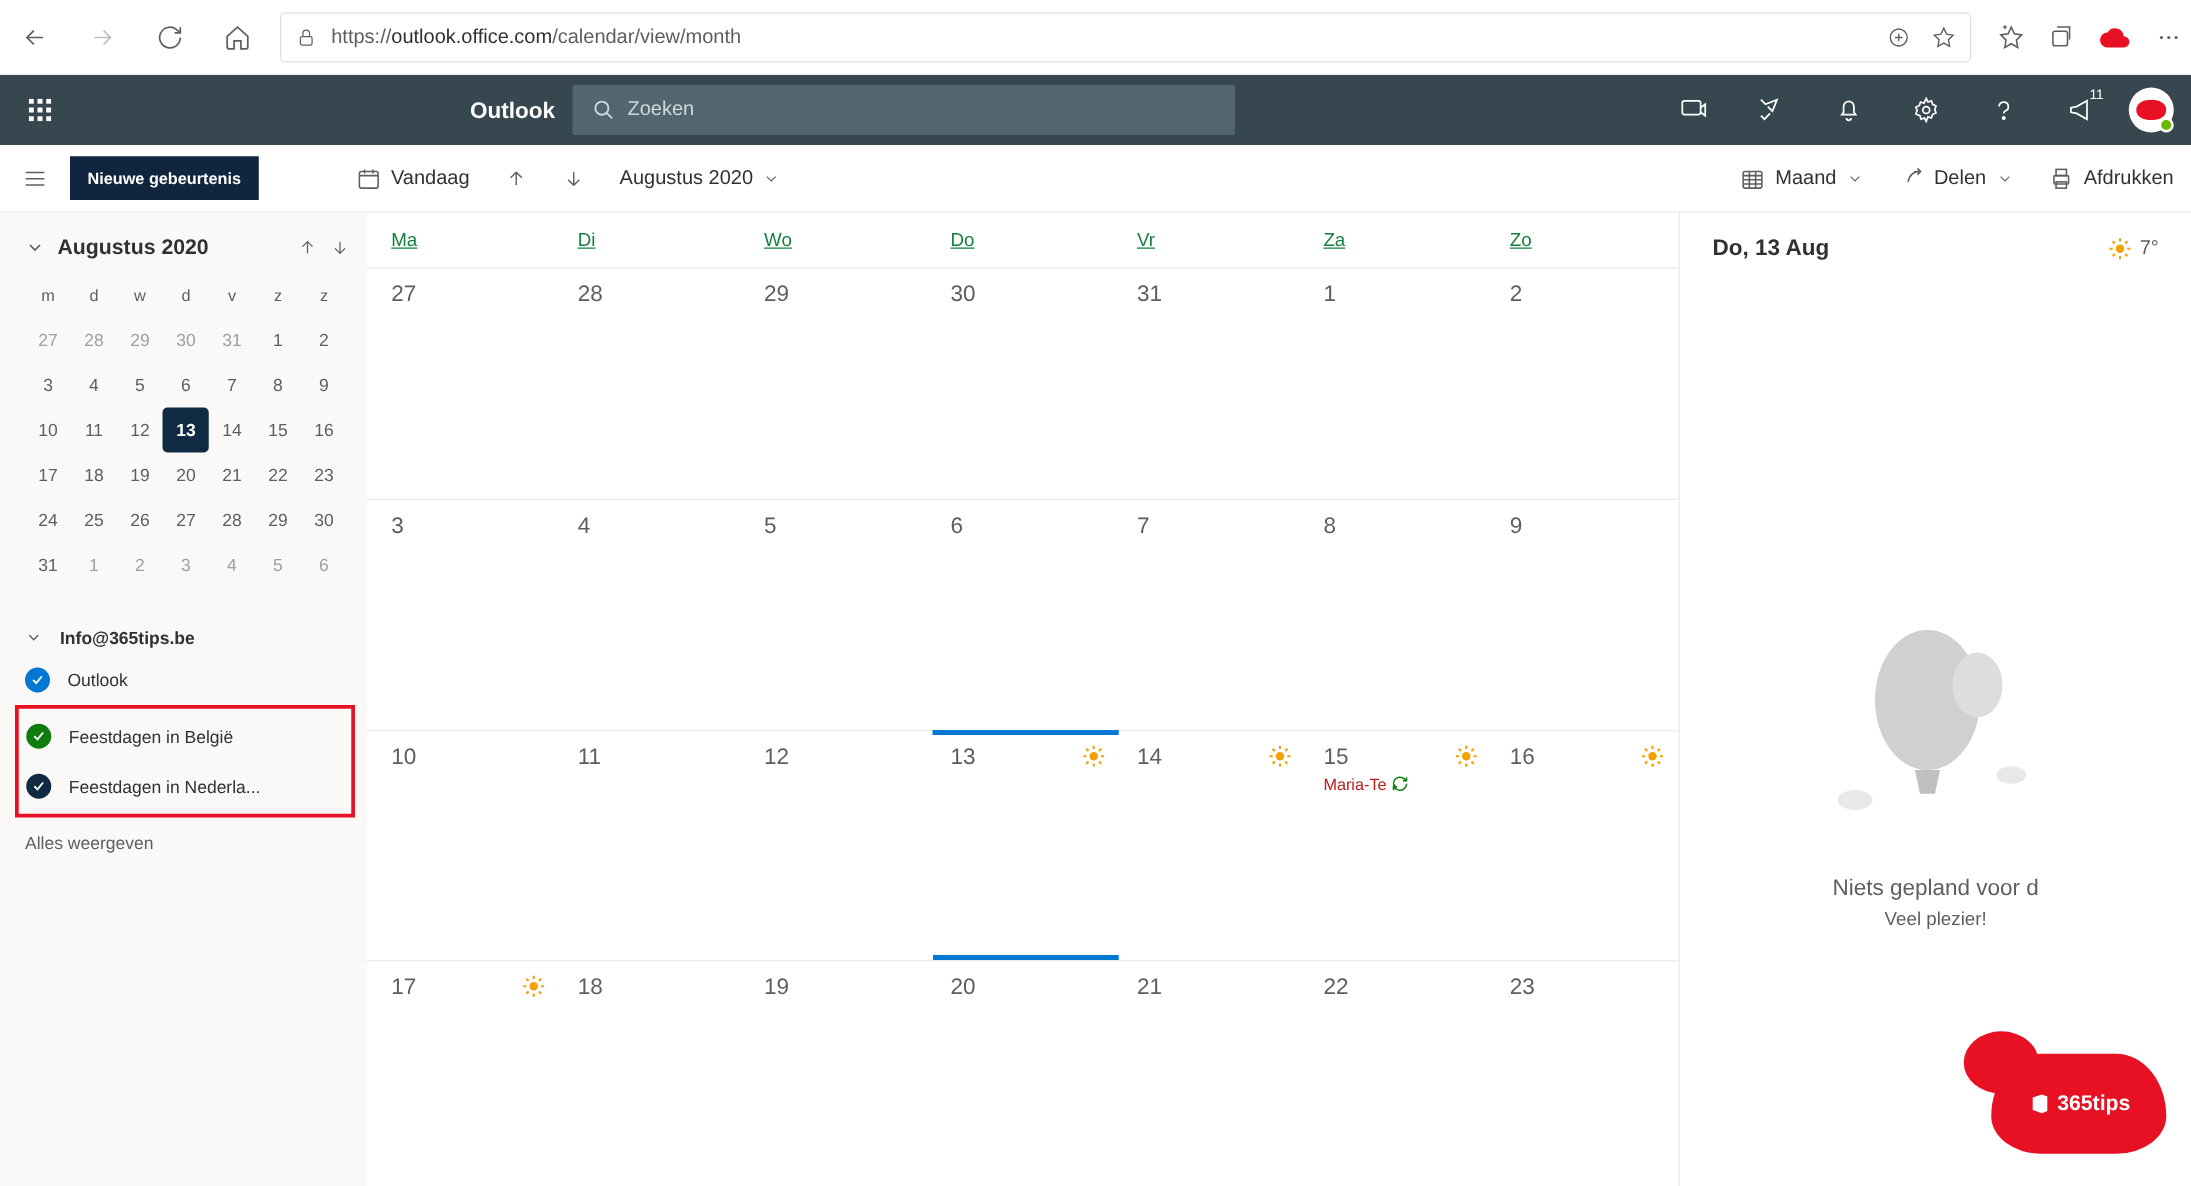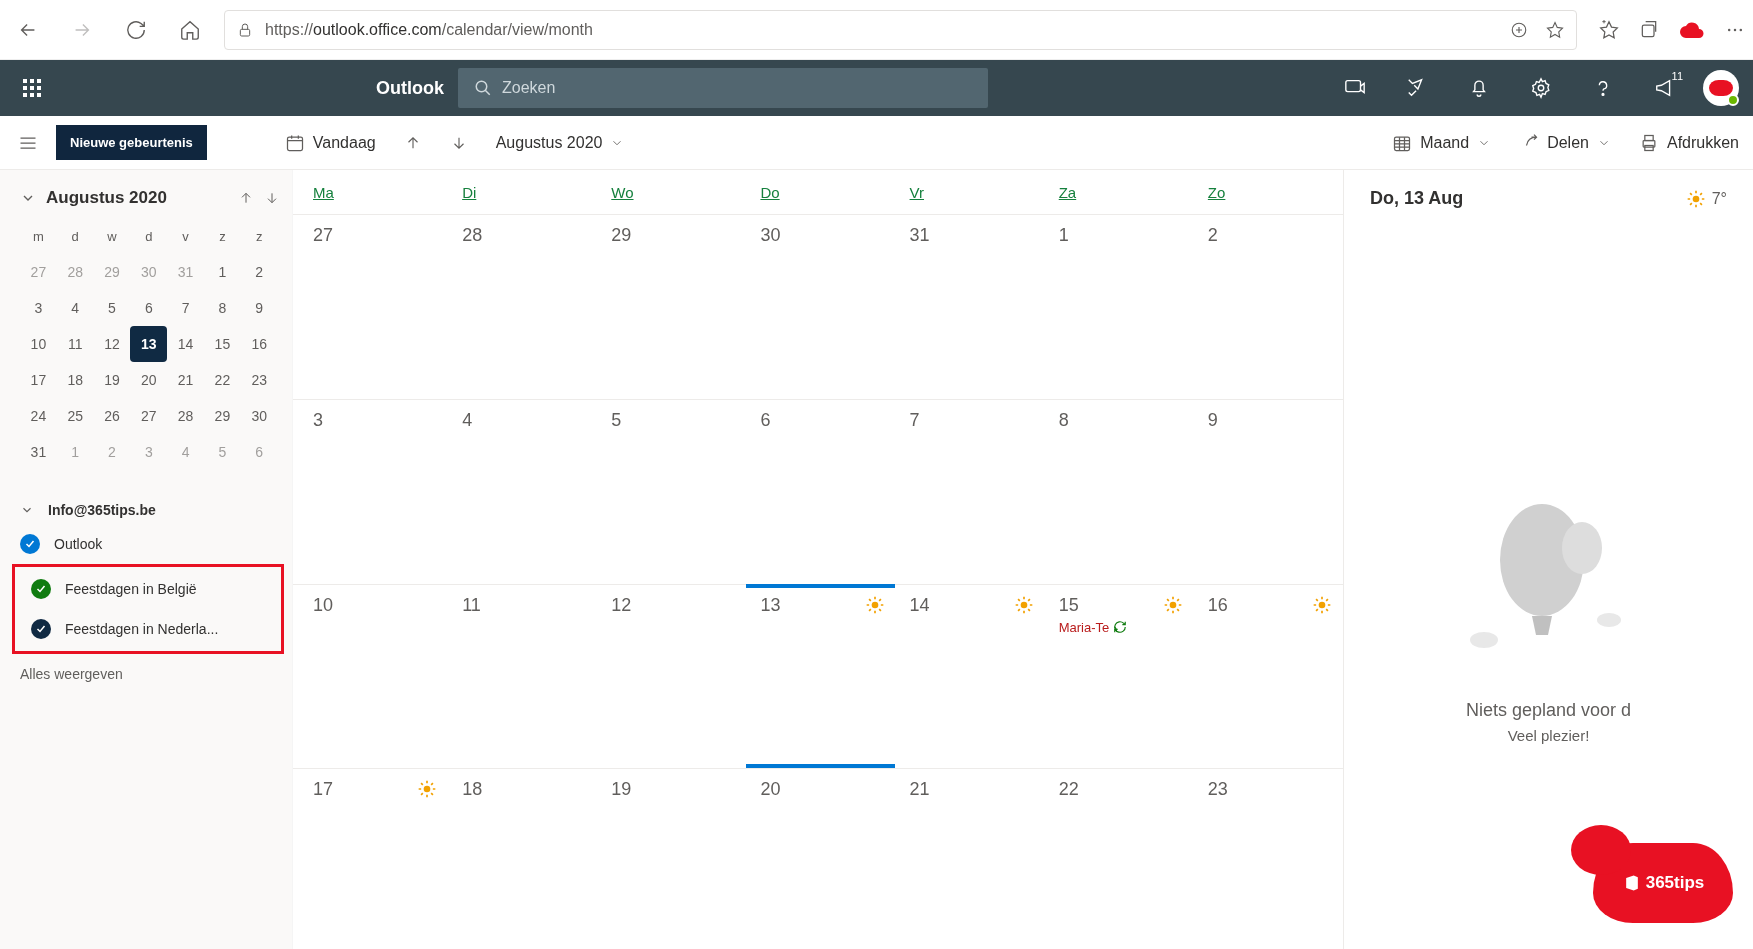--- a/index.html
+++ b/index.html
@@ -43,21 +43,21 @@
 .mini-today { background: #102a43; color: #fff; border-radius: 4px; font-weight: 600; }
 .mini-dim { color: #a19f9d; }
 
 .add-cal { display: flex; align-items: center; gap: 14px; margin-top: 22px; padding: 6px 0; cursor: pointer; }
 .acct-header { display: flex; align-items: center; gap: 14px; margin-top: 26px; padding: 6px 0; cursor: pointer; font-weight: 700; }
 .cal-item { display: flex; align-items: center; gap: 14px; padding: 10px 0; cursor: pointer; }
 .cal-check { width: 20px; height: 20px; border-radius: 50%; display: flex; align-items: center; justify-content: center; }
 .cal-check.blue { background: #0078d4; }
 .cal-check.green { background: #107c10; }
 .cal-check.darkblue { background: #102a43; }
-.highlight-box { border: 3px solid #e81123; padding: 2px 16px; margin-left: -8px; margin-right: -4px; }
+.highlight-box { border: 3px solid #e81123; padding: 2px 6px; margin-left: -8px; margin-right: -4px; }
 .show-all { padding: 12px 0; cursor: pointer; color: #605e5c; }
 
 .month-view { flex: 1; display: flex; flex-direction: column; }
 .weekday-row { height: 44px; display: flex; padding-left: 6px; }
 .weekday-cell { flex: 1; display: flex; align-items: center; padding-left: 14px; font-size: 15px; color: #15803d; text-decoration: underline; }
 .weeks { flex: 1; display: flex; flex-direction: column; }
 .week-row { flex: 1; display: flex; border-top: 1px solid #edebe9; padding-left: 6px; }
 .day-cell { flex: 1; padding: 10px 14px; position: relative; border-right: 1px solid transparent; cursor: pointer; }
 .day-num { font-size: 18px; color: #605e5c; }
 .day-weather { position: absolute; top: 10px; right: 10px; color: #f2a100; }

